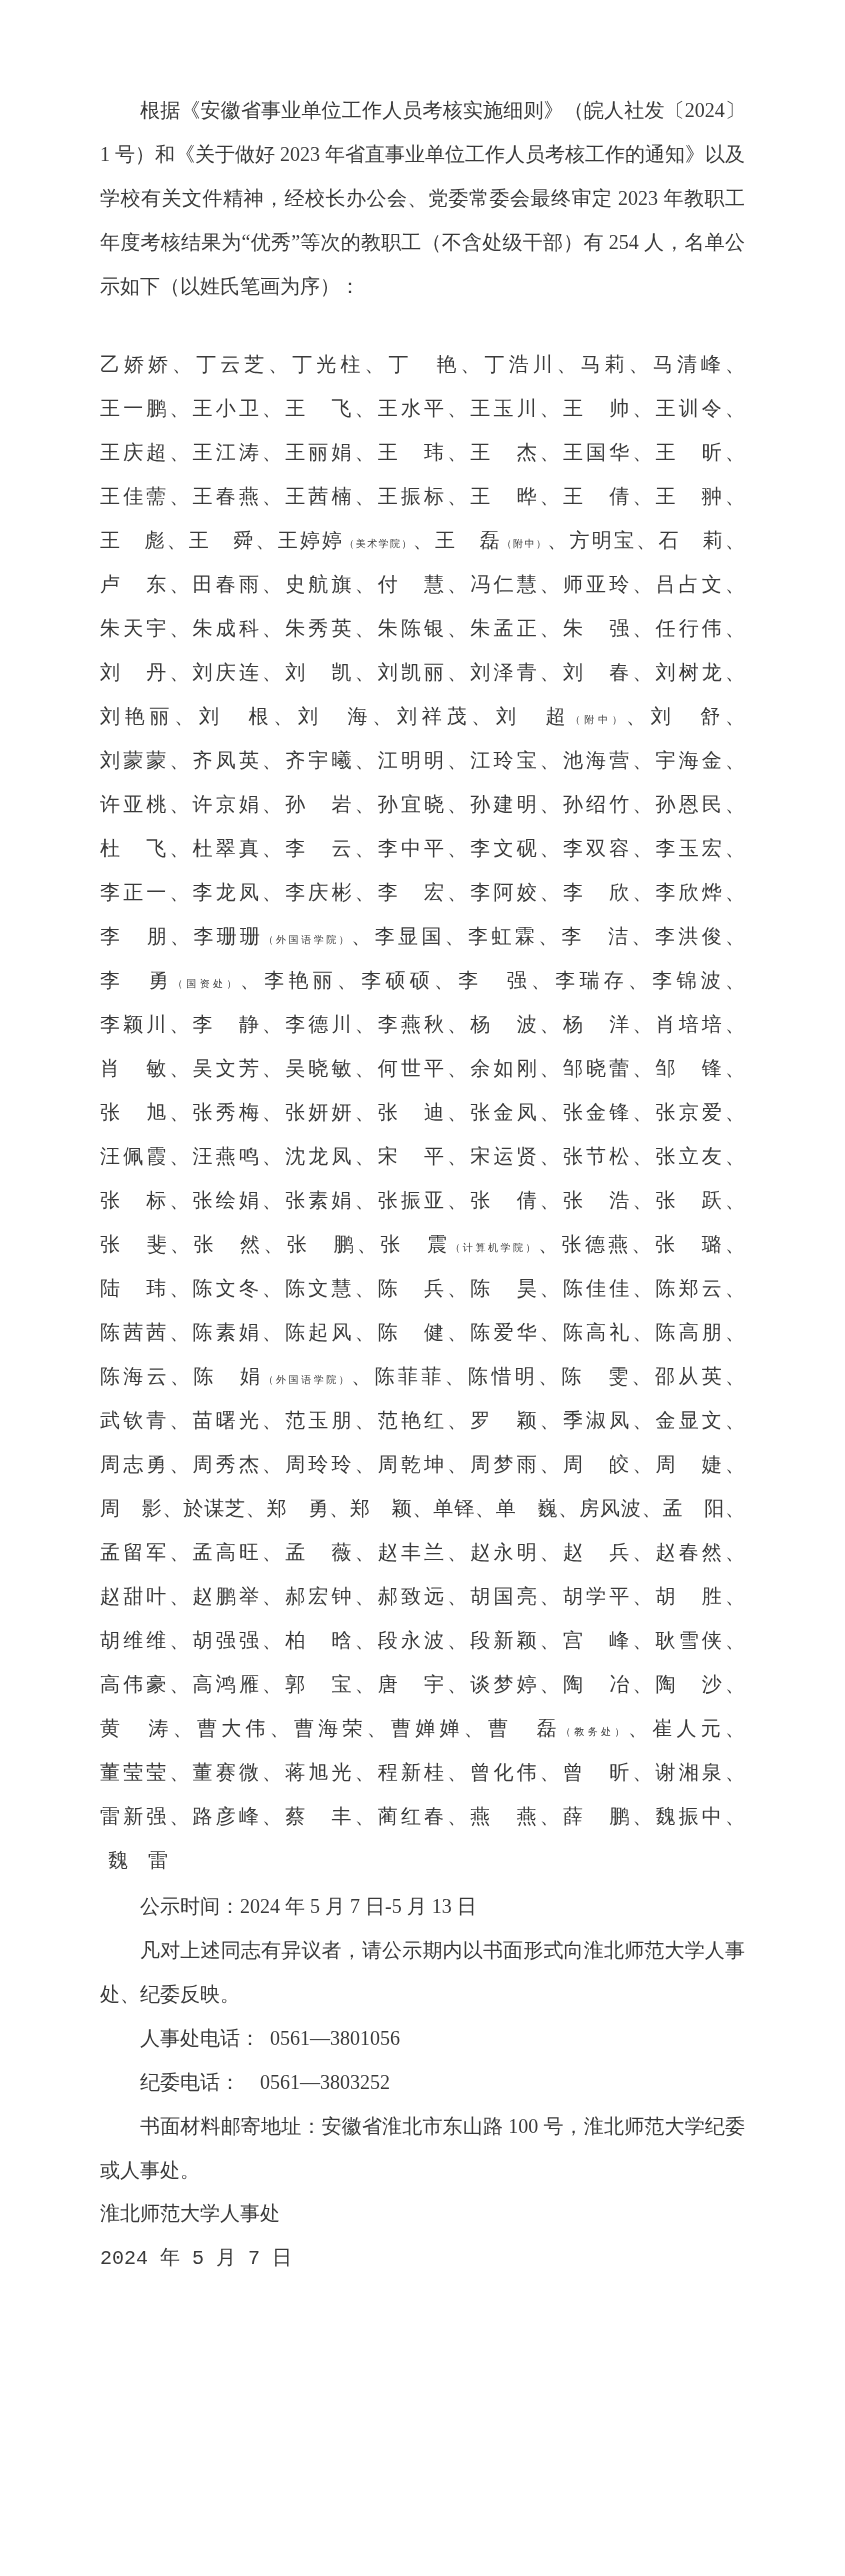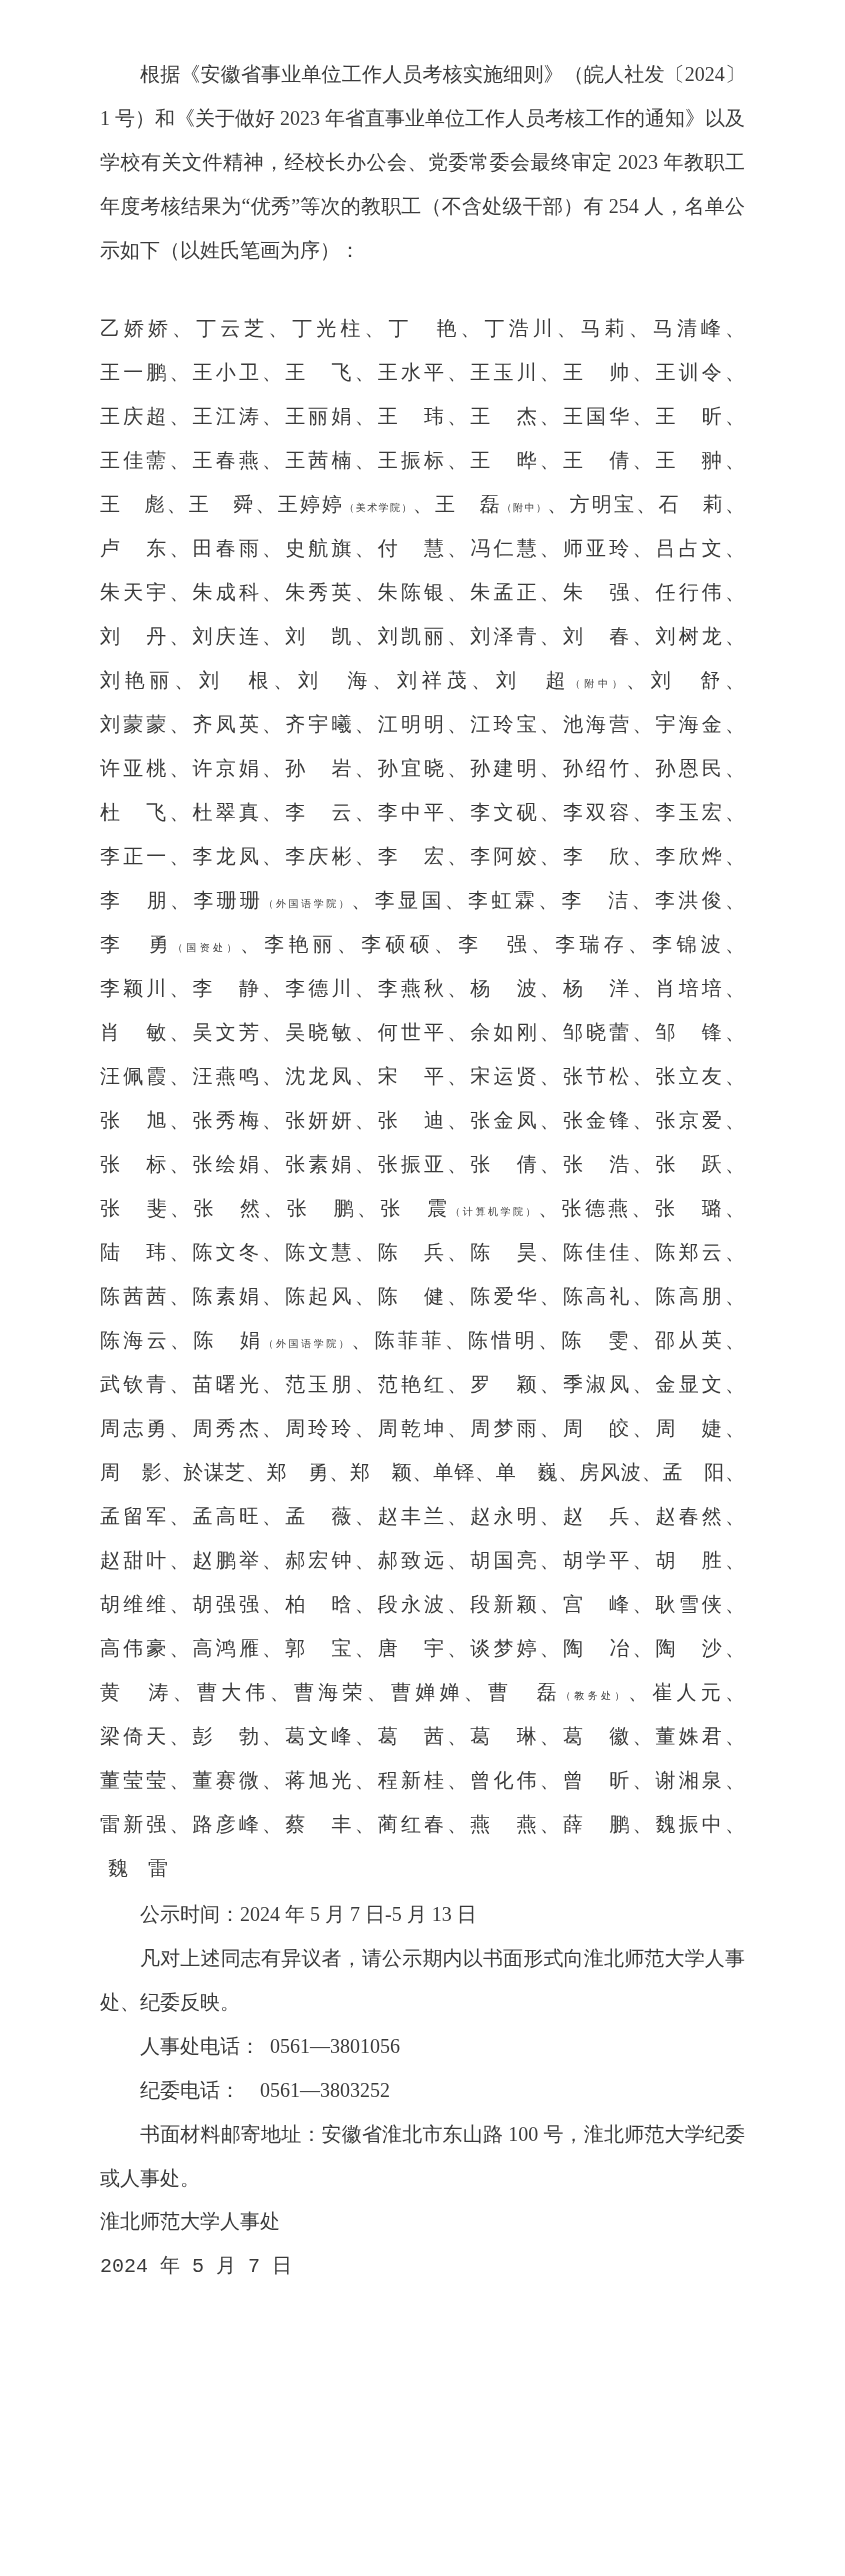--- a/index.html
+++ b/index.html
@@ -10,21 +10,21 @@
   body {
     width: 845px;
     height: 2576px;
     overflow: hidden;
     position: relative;
   }
   .page {
     box-sizing: border-box;
     width: 845px;
     height: 2576px;
-    padding: 52px 100px 34px 100px;
+    padding: 88px 100px 34px 100px;
     background: #ffffff;
     color: #3a3a3a;
     font-family: "Liberation Serif", "DejaVu Serif", serif;
     font-size: 20px;
     line-height: 44px;
   }
   p { margin: 0; }
   .intro {
     text-align: justify;
     text-indent: 2em;
@@ -82,36 +82,35 @@
       <div class="name-line">刘　丹、刘庆连、刘　凯、刘凯丽、刘泽青、刘　春、刘树龙、</div>
       <div class="name-line">刘艳丽、刘　根、刘　海、刘祥茂、刘　超<span class="annot">（附中）</span>、刘　舒、</div>
       <div class="name-line">刘蒙蒙、齐凤英、齐宇曦、江明明、江玲宝、池海营、宇海金、</div>
       <div class="name-line">许亚桃、许京娟、孙　岩、孙宜晓、孙建明、孙绍竹、孙恩民、</div>
       <div class="name-line">杜　飞、杜翠真、李　云、李中平、李文砚、李双容、李玉宏、</div>
       <div class="name-line">李正一、李龙凤、李庆彬、李　宏、李阿姣、李　欣、李欣烨、</div>
       <div class="name-line">李　朋、李珊珊<span class="annot">（外国语学院）</span>、李显国、李虹霖、李　洁、李洪俊、</div>
       <div class="name-line">李　勇<span class="annot">（国资处）</span>、李艳丽、李硕硕、李　强、李瑞存、李锦波、</div>
       <div class="name-line">李颖川、李　静、李德川、李燕秋、杨　波、杨　洋、肖培培、</div>
       <div class="name-line">肖　敏、吴文芳、吴晓敏、何世平、余如刚、邹晓蕾、邹　锋、</div>
+      <div class="name-line">张　旭、张秀梅、张妍妍、张　迪、张金凤、张金锋、张京爱、</div>
       <div class="name-line">汪佩霞、汪燕鸣、沈龙凤、宋　平、宋运贤、张节松、张立友、</div>
-      <div class="name-line">张　旭、张秀梅、张妍妍、张　迪、张金凤、张金锋、张京爱、</div>
       <div class="name-line">张　标、张绘娟、张素娟、张振亚、张　倩、张　浩、张　跃、</div>
       <div class="name-line">张　斐、张　然、张　鹏、张　震<span class="annot">（计算机学院）</span>、张德燕、张　璐、</div>
       <div class="name-line">陆　玮、陈文冬、陈文慧、陈　兵、陈　昊、陈佳佳、陈郑云、</div>
       <div class="name-line">陈茜茜、陈素娟、陈起风、陈　健、陈爱华、陈高礼、陈高朋、</div>
       <div class="name-line">陈海云、陈　娟<span class="annot">（外国语学院）</span>、陈菲菲、陈惜明、陈　雯、邵从英、</div>
       <div class="name-line">武钦青、苗曙光、范玉朋、范艳红、罗　颖、季淑凤、金显文、</div>
       <div class="name-line">周志勇、周秀杰、周玲玲、周乾坤、周梦雨、周　皎、周　婕、</div>
       <div class="name-line">周　影、於谋芝、郑　勇、郑　颖、单铎、单　巍、房风波、孟　阳、</div>
       <div class="name-line">孟留军、孟高旺、孟　薇、赵丰兰、赵永明、赵　兵、赵春然、</div>
       <div class="name-line">赵甜叶、赵鹏举、郝宏钟、郝致远、胡国亮、胡学平、胡　胜、</div>
       <div class="name-line">胡维维、胡强强、柏　晗、段永波、段新颖、宫　峰、耿雪侠、</div>
       <div class="name-line">高伟豪、高鸿雁、郭　宝、唐　宇、谈梦婷、陶　冶、陶　沙、</div>
       <div class="name-line">黄　涛、曹大伟、曹海荣、曹婵婵、曹　磊<span class="annot">（教务处）</span>、崔人元、</div>
-      <div class="name-line">梁倚天、彭　勃、葛文峰、葛　茜、葛　琳、葛　徽、董姝君、</div>
       <div class="name-line">董莹莹、董赛微、蒋旭光、程新桂、曾化伟、曾　昕、谢湘泉、</div>
       <div class="name-line">雷新强、路彦峰、蔡　丰、蔺红春、燕　燕、薛　鹏、魏振中、</div>
       <div class="name-line last">魏　雷</div>
     </div>
 
   <p class="footer-line">公示时间：2024 年 5 月 7 日-5 月 13 日</p>
 
   <p class="footer-para">凡对上述同志有异议者，请公示期内以书面形式向淮北师范大学人事处、纪委反映。</p>
 
   <p class="footer-line">人事处电话：  0561—3801056</p>

